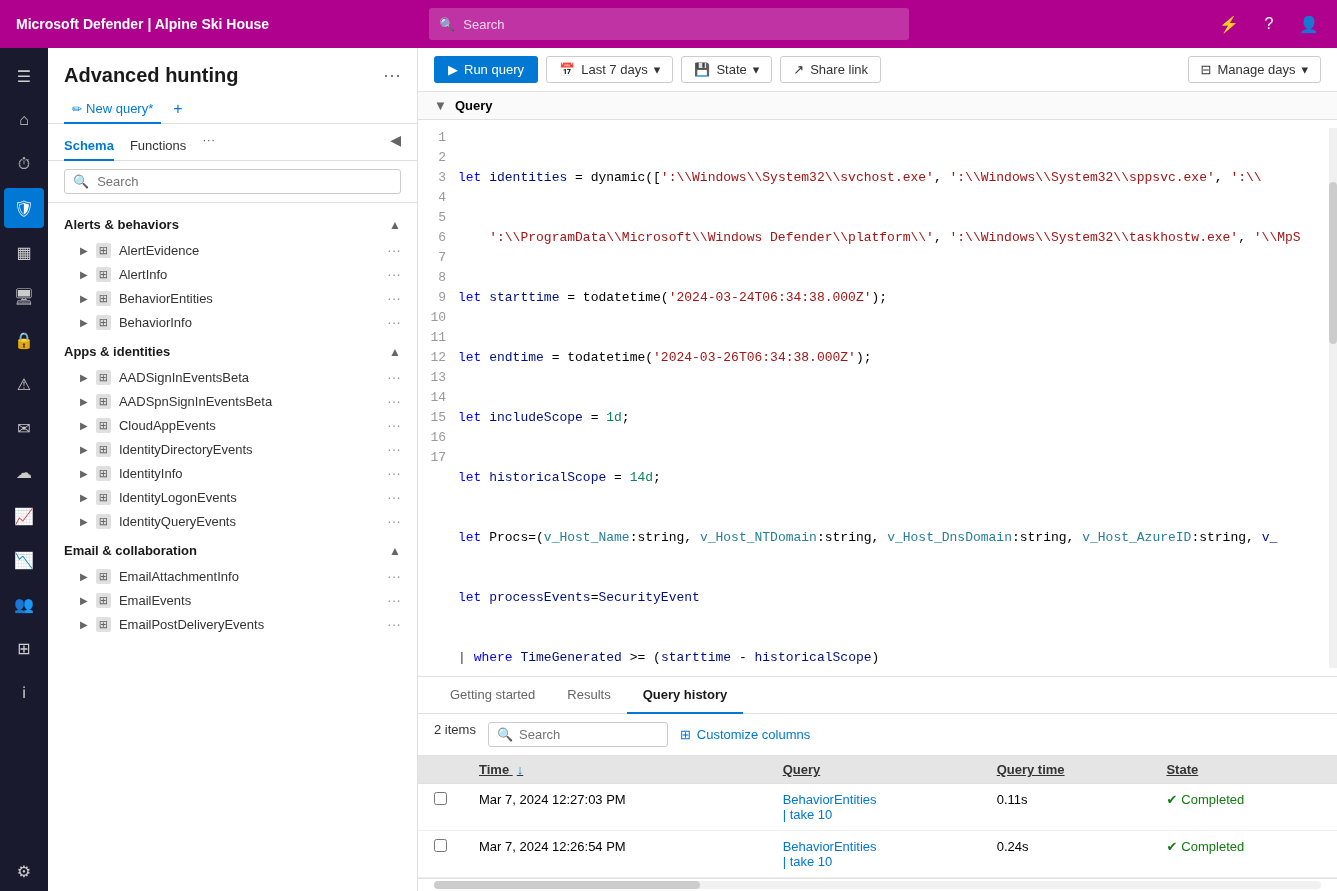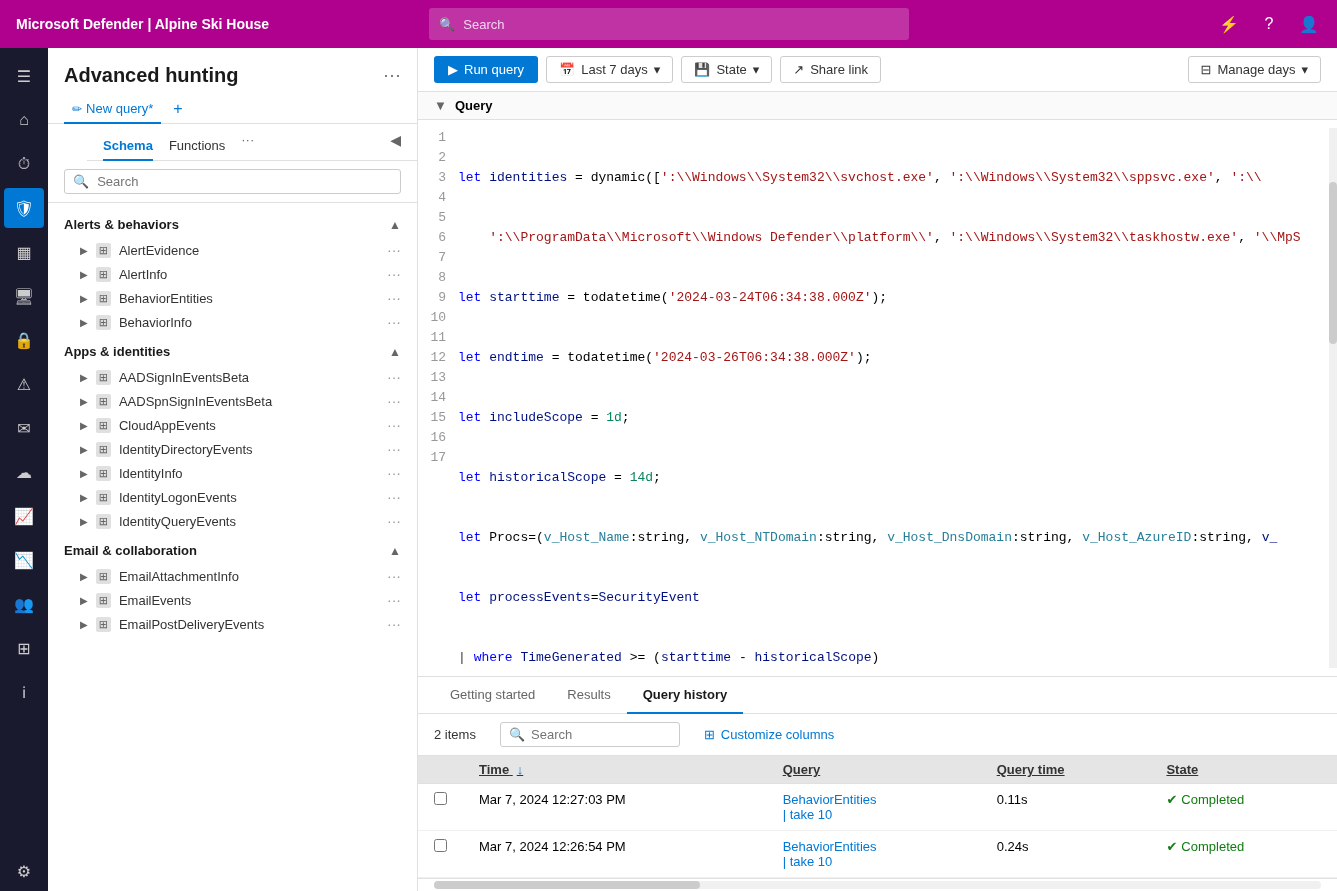--- a/index.html
+++ b/index.html
@@ -138,21 +138,20 @@
       color: #0078d4;
     }
     .query-tab-icon { color: #0078d4; font-size: 12px; }
     .add-tab { color: #0078d4; cursor: pointer; font-size: 16px; padding: 4px; }
 
     .schema-tabs {
       display: flex;
       padding: 8px 16px 0;
       border-bottom: 1px solid #e0e0e0;
       gap: 16px;
-      margin-left: 39px;
     }
     .schema-tab {
       padding: 6px 0;
       cursor: pointer;
       font-size: 13px;
       color: #333;
       border-bottom: 2px solid transparent;
       margin-bottom: -1px;
     }
     .schema-tab.active {
@@ -377,23 +376,22 @@
       margin-bottom: -1px;
     }
     .bottom-tab.active {
       border-bottom: 2px solid #0078d4;
       color: #1a1a1a;
       font-weight: 600;
     }
 
     .bottom-toolbar {
       display: flex;
-      align-items: center;
       padding: 8px 16px;
-      gap: 24px;
+      gap: 12px;
       border-bottom: 1px solid #e0e0e0;
     }
     .items-count { font-size: 13px; color: #333; }
     .bottom-search {
       display: flex;
       align-items: center;
       gap: 6px;
       border: 1px solid #ccc;
       border-radius: 3px;
       padding: 4px 8px;

